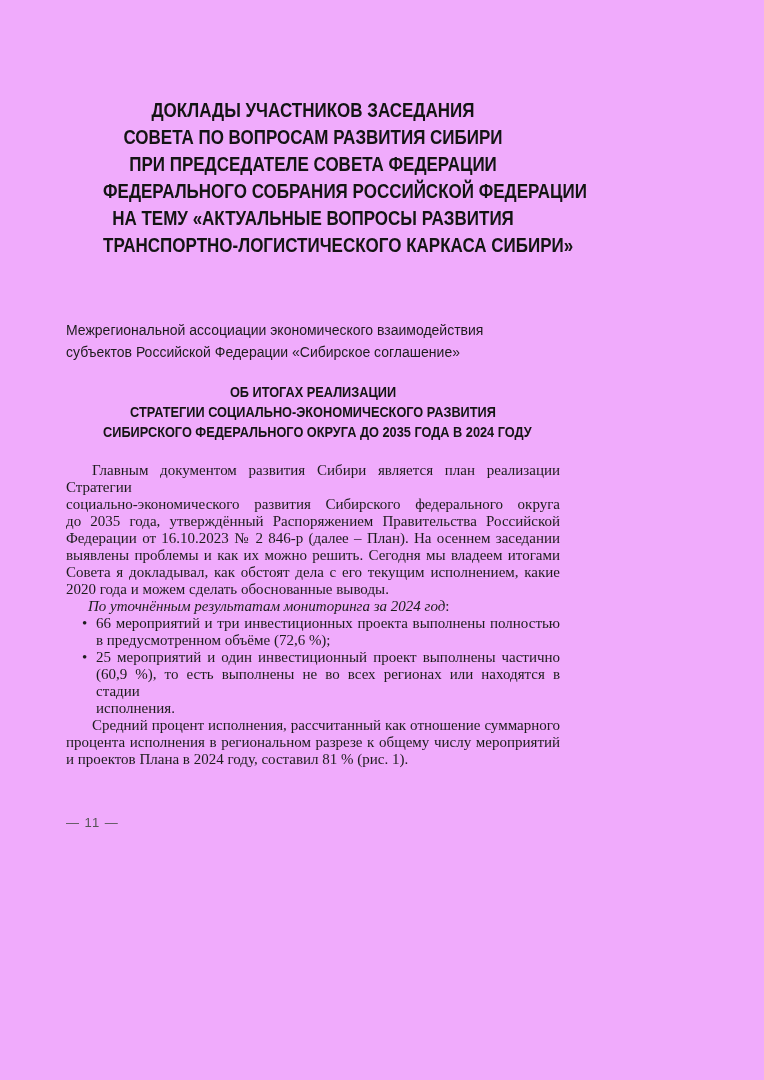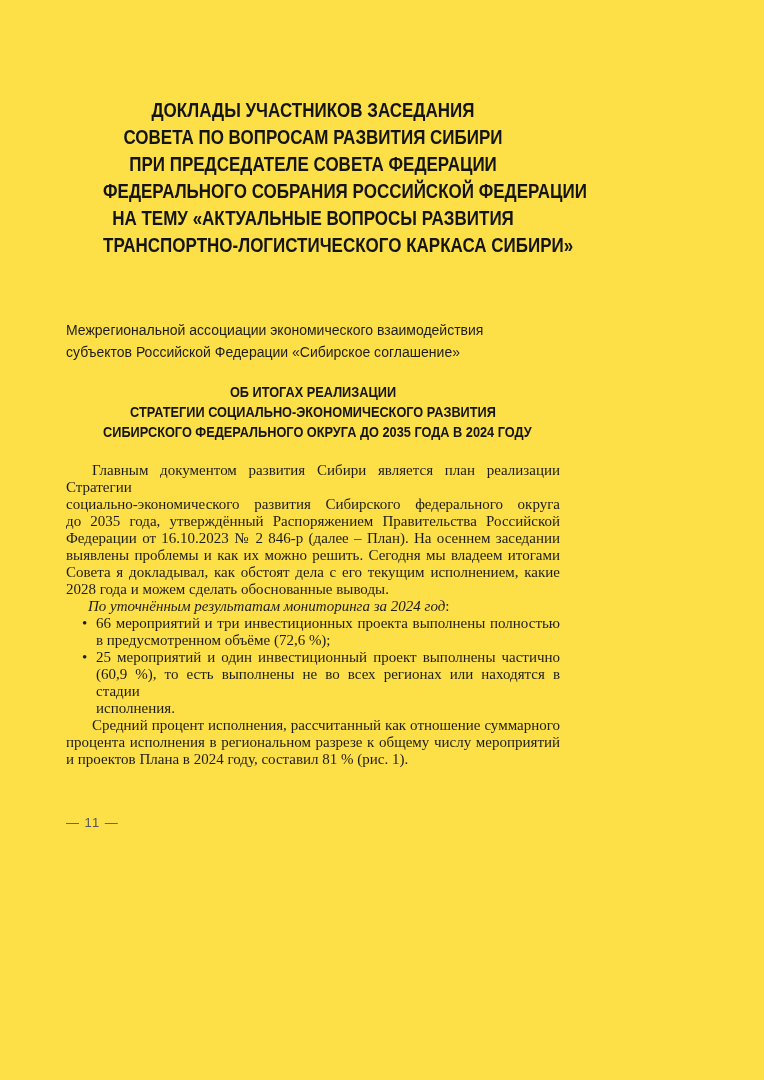--- a/index.html
+++ b/index.html
@@ -1,20 +1,20 @@
 <!DOCTYPE html>
 <html><head>
 <meta charset="utf-8">
 <style>
   * { margin:0; padding:0; box-sizing:border-box; }
   html,body { background:#e8e8e8; }
   .page {
     position:relative;
     width:764px; height:1080px;
-    background:#fde047;
+    background:#f0abfc;
     color:#1c1c1c;
     font-family:"Liberation Serif","DejaVu Serif",serif;
     overflow:hidden;
     margin:0 auto;
   }
   .content {
     position:absolute;
     left:66px; top:0;
     width:494px;
     padding-top:97px;
@@ -104,21 +104,21 @@
 
     <div class="bodytext">
 
       <div class="para indent justify-lines">
           <div class="jl">Главным документом развития Сибири является план реализации Стратегии</div>
           <div class="jl">социально-экономического развития Сибирского федерального округа</div>
           <div class="jl">до 2035 года, утверждённый Распоряжением Правительства Российской</div>
           <div class="jl">Федерации от 16.10.2023 № 2 846-р (далее – План). На осеннем заседании</div>
           <div class="jl">выявлены проблемы и как их можно решить. Сегодня мы владеем итогами</div>
           <div class="jl">Совета я докладывал, как обстоят дела с его текущим исполнением, какие</div>
-          <div class="jl">2028 года и можем сделать обоснованные выводы.</div>
+          <div class="jl">2020 года и можем сделать обоснованные выводы.</div>
         </div>
 
       <div class="para lead"><span class="i">По уточнённым результатам мониторинга за 2024 год</span><span>:</span></div>
 
       <div>
         <div class="bullet">
           <span class="marker">•</span>
           <div class="bcontent justify-lines">
               <div class="jl">66 мероприятий и три инвестиционных проекта выполнены полностью</div>
               <div class="jl">в предусмотренном объёме (72,6 %);</div>

